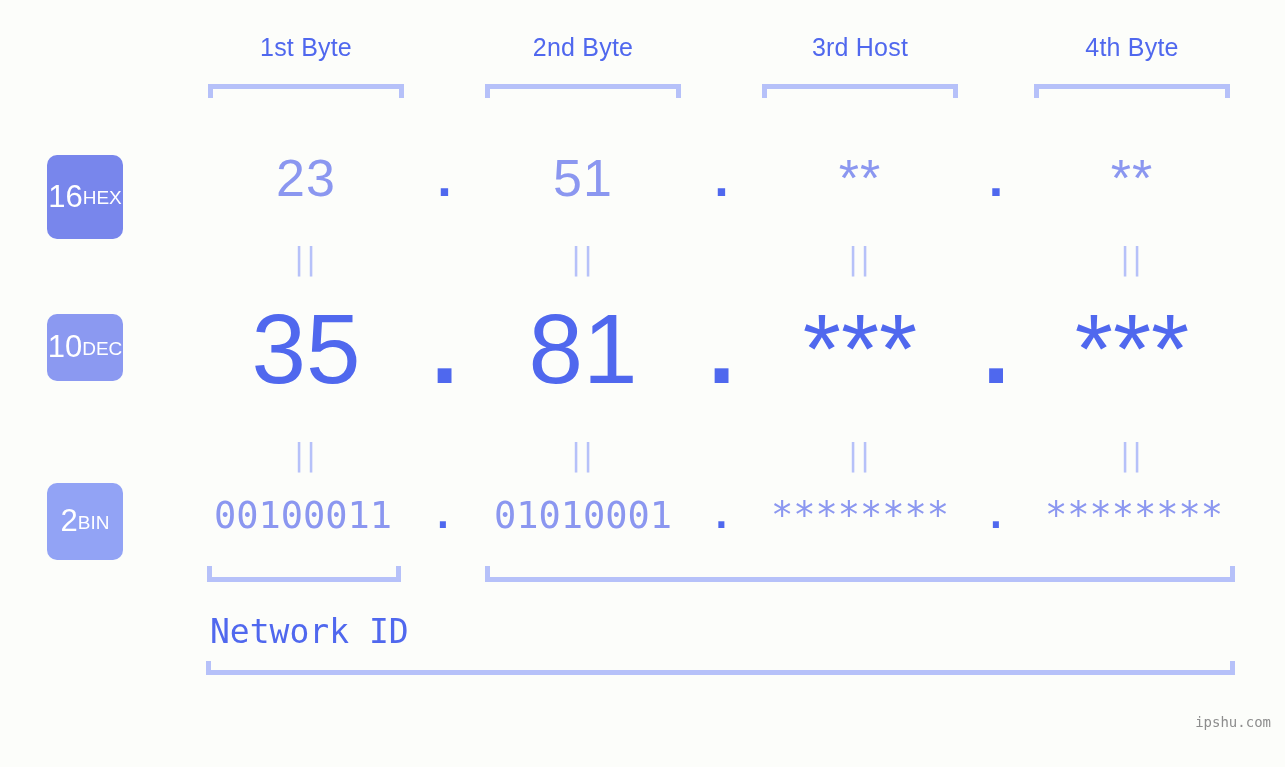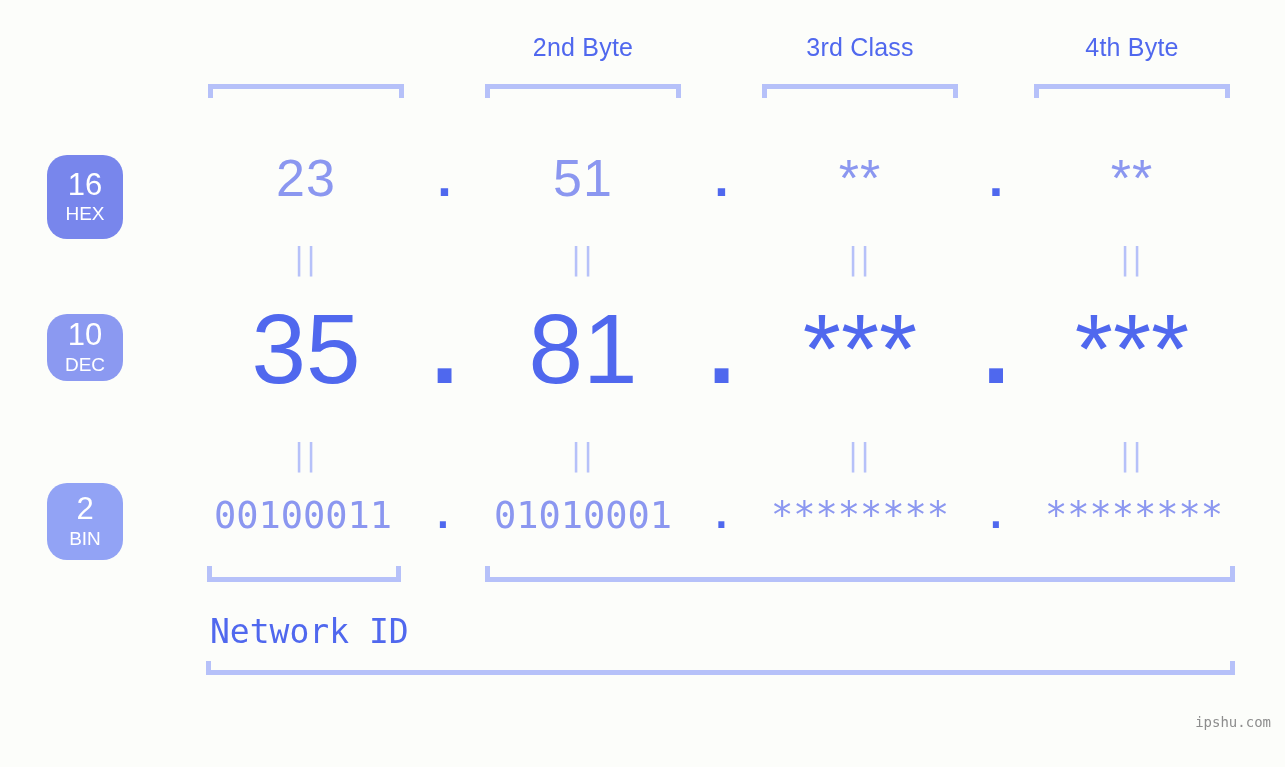--- a/index.html
+++ b/index.html
@@ -49,26 +49,26 @@
     border-right: 5px solid #b6c1f9;
     height: 16px;
     box-sizing: border-box;
   }
 
   
   .badge {
     position: absolute;
     left: 47px;
     width: 76px;
-    border-radius: 20px;
+    border-radius: 10px;
     color: #ffffff;
     text-align: center;
     box-sizing: border-box;
     display: flex;
-    flex-direction: column;
+    flex-direction: row;
     align-items: center;
     justify-content: center;
     line-height: 1;
   }
   .badge .num {
     font-size: 31px;
     font-weight: 400;
     line-height: 1.05;
   }
   .badge .abbr {
@@ -178,22 +178,23 @@
     font-size: 14px;
     color: #8d8d8d;
     white-space: nowrap;
   }
 </style>
 </head>
 <body>
 
 <div id="stage">
 
+  <div class="byte-label" style="left:208px; width:196px;">1st Byte</div>
   <div class="byte-label" style="left:485px; width:196px;">2nd Byte</div>
-  <div class="byte-label" style="left:762px; width:196px;">3rd Class</div>
+  <div class="byte-label" style="left:762px; width:196px;">3rd Host</div>
   <div class="byte-label" style="left:1034px; width:196px;">4th Byte</div>
 
   <div class="bracket-down" style="left:208px; top:84px; width:196px;"></div>
   <div class="bracket-down" style="left:485px; top:84px; width:196px;"></div>
   <div class="bracket-down" style="left:762px; top:84px; width:196px;"></div>
   <div class="bracket-down" style="left:1034px; top:84px; width:196px;"></div>
 
   <div class="badge" id="badge-hex">
     <span class="num">16</span>
     <span class="abbr">HEX</span>

